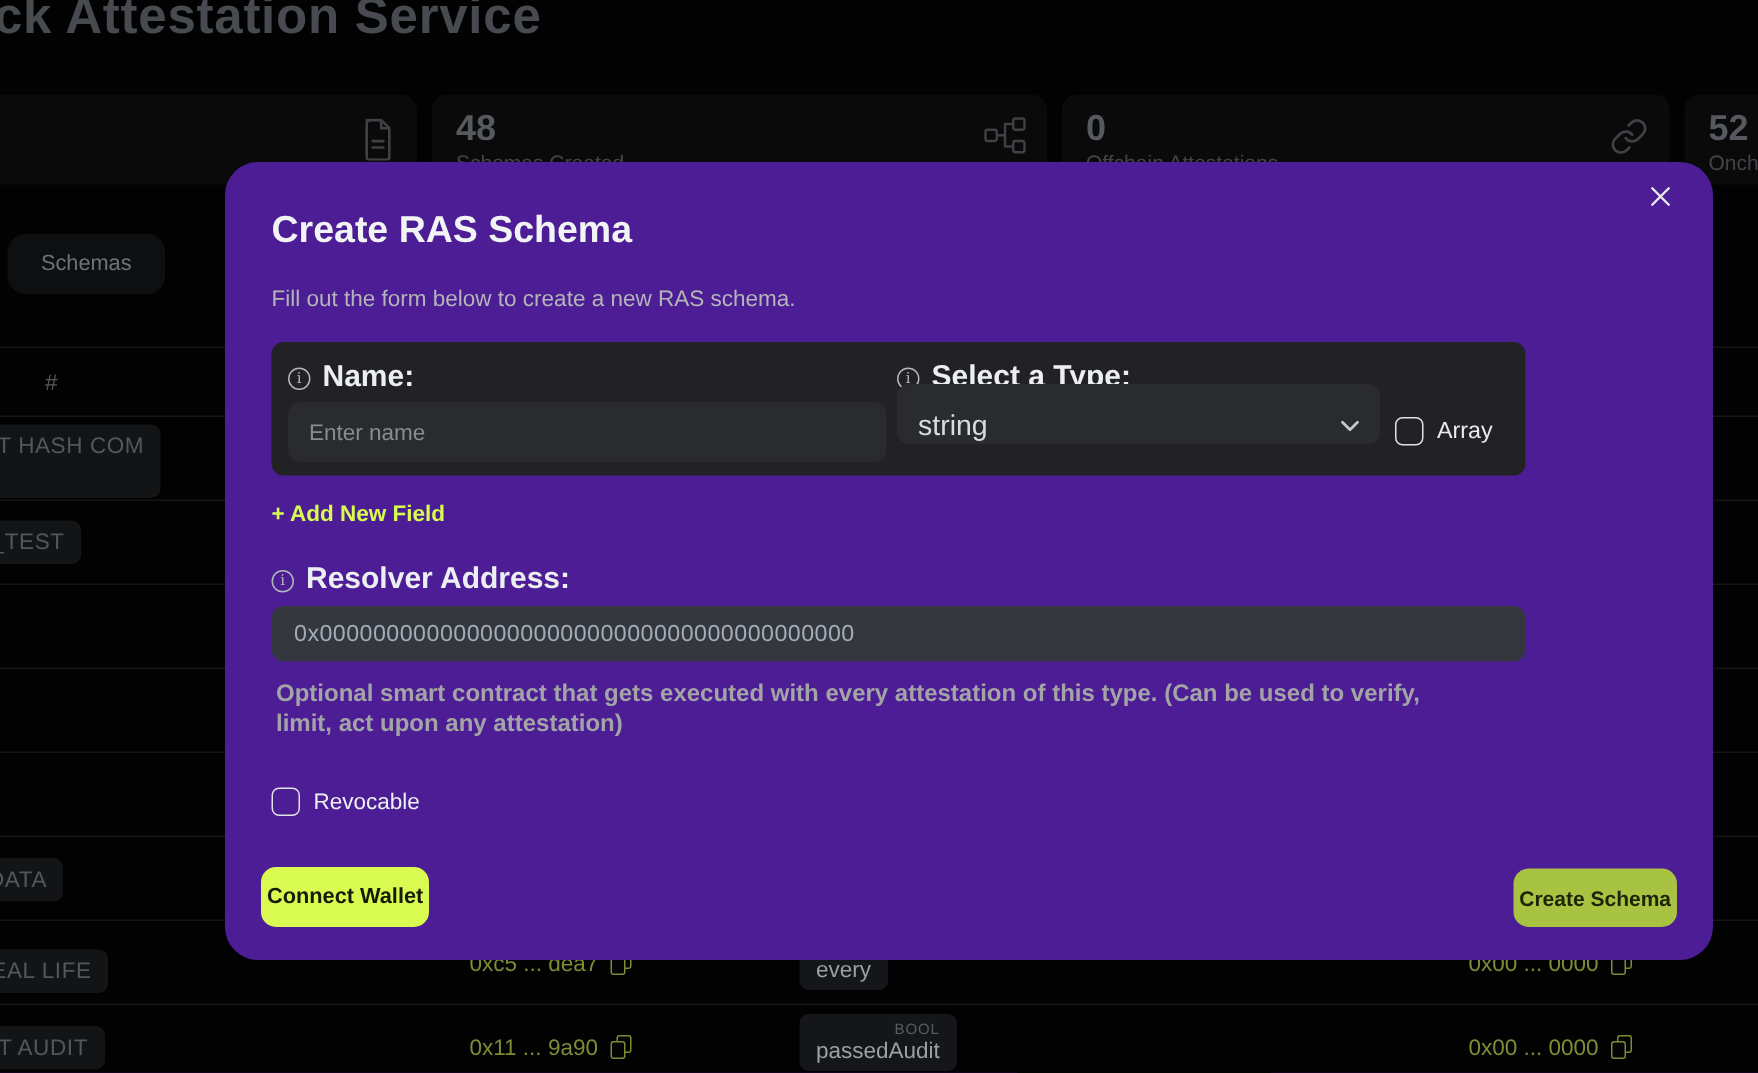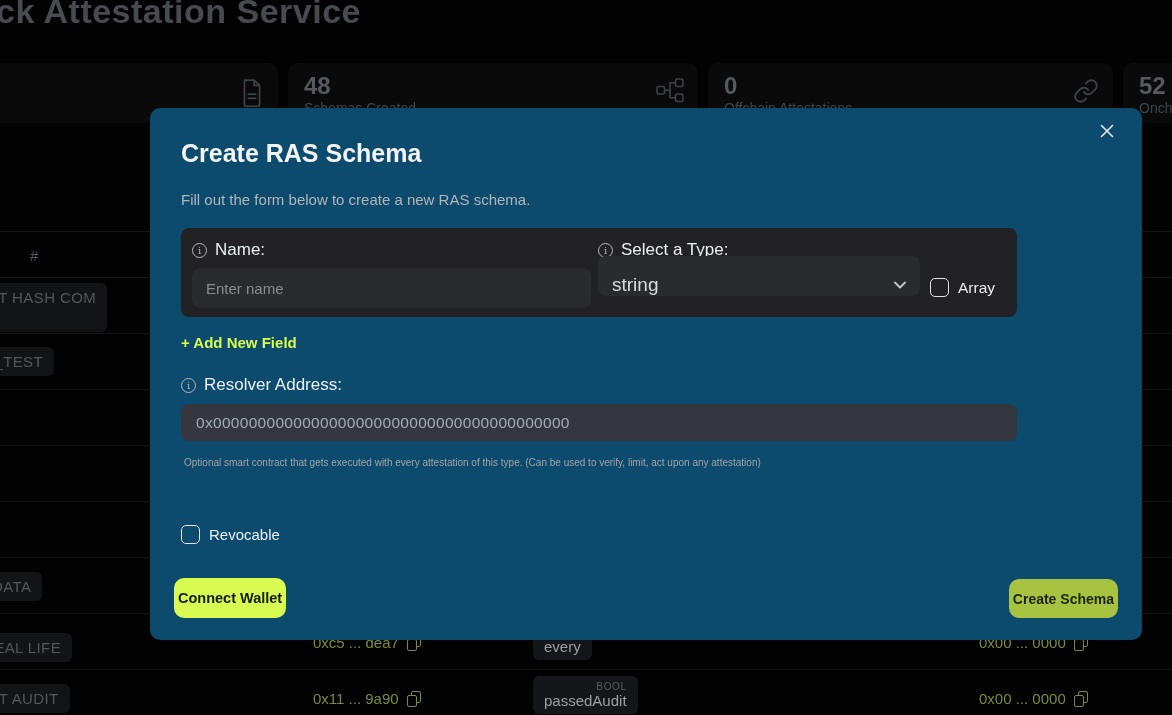--- a/index.html
+++ b/index.html
@@ -42,29 +42,29 @@
   .resv.dim { color:#596326; }
   .copy { position:relative; display:inline-block; width:13px; height:15px; margin-left:8px; vertical-align:-2px; }
   .copy::before { content:""; position:absolute; left:4px; top:0; width:8px; height:10px;
                   border:1.3px solid currentColor; border-radius:2px; }
   .copy::after  { content:""; position:absolute; left:0; top:4px; width:8px; height:10px;
                   border:1.3px solid currentColor; border-radius:2px; background:#050506; }
 
   
   .modal {
     position:absolute; left:150px; top:108px; width:992px; height:532px;
-    background:#0c4a6e; border-radius:10px; color:#eceff1;
+    background:#4c1d95; border-radius:22px; color:#eceff1;
   }
   .close-btn { position:absolute; top:13px; right:24px; width:22px; height:22px;
                background:none; border:none; cursor:pointer; }
   .m-title { position:absolute; left:31px; top:31px; font-size:25px; font-weight:600; color:#f2f3f4; }
   .m-sub   { position:absolute; left:31px; top:83px; font-size:15px; color:#b3b5b7; }
   .form-box { position:absolute; left:31px; top:120px; width:836px; height:89px;
               background:#222225; border-radius:8px; }
-  .flabel { font-size:17px; font-weight:400; color:#eceff1; white-space:nowrap; }
+  .flabel { font-size:20px; font-weight:700; color:#eceff1; white-space:nowrap; }
   .fl-name { position:absolute; left:11px;  top:12px; }
   .fl-type { position:absolute; left:417px; top:12px; }
   .info { display:inline-block; width:15px; height:15px; border:1.2px solid #b4b7ba;
           border-radius:50%; margin-right:8px; position:relative; vertical-align:-3px; }
   .info::before { content:"i"; position:absolute; left:0; right:0; top:0; text-align:center;
                   font-size:10px; line-height:14px; font-weight:400; color:#b4b7ba;
                   font-family:"DejaVu Serif", serif; }
   .text-input {
     position:absolute; background:#2a2b2e; border:none; border-radius:8px;
     color:#dfe2e5; padding:0 14px; font-size:15px; outline:none;
@@ -81,22 +81,22 @@
   .checkbox { position:absolute; width:19px; height:19px; border:1.5px solid #dfe3e6;
               border-radius:5px; background:transparent; cursor:pointer; }
   .array-check { left:749px; top:50px; }
   .array-label { position:absolute; left:777px; top:51px; font-size:15.5px; color:#e8ebed; }
   .add-field { position:absolute; left:31px; top:226px; background:none; border:none;
                color:#d8fb4f; font-size:15px; font-weight:700; cursor:pointer;
                font-family:"Liberation Sans", sans-serif; }
   .resolver-label { position:absolute; left:31px; top:267px; }
   .resolver-input { left:31px; top:296px; width:836px; height:37px; background:#34383e;
                     color:#a3acb7; font-size:15.5px; letter-spacing:.3px; padding:0 15px; }
-  .help { position:absolute; left:34px; top:345px; width:790px; font-size:10px;
-          line-height:20px; color:#a2a4a6; }
+  .help { position:absolute; left:34px; top:345px; width:790px; font-size:16px;
+          line-height:20px; color:#a2a4a6;font-weight:bold; }
   .rev-check { left:31px; top:417px; }
   .rev-label { position:absolute; left:59px; top:418px; font-size:15px; color:#edf0f2; }
   .btn { position:absolute; height:40px; padding:0 4px; border:none; border-radius:10px;
          font-weight:700; cursor:pointer; font-family:"Liberation Sans", sans-serif; }
   .btn-connect { left:24px; top:470px; background:#d9fa50; color:#161b06; font-size:14.5px; }
   .btn-create  { right:24px; top:471px; height:39px; background:#a8c241; color:#1d2408; font-size:14px; }
   .empty:empty { display:none; }
 </style>
 </head>
 <body>
@@ -137,20 +137,21 @@
         <path d="M14 11a5 5 0 0 0-7.54-.54l-3 3a5 5 0 0 0 7.07 7.07l1.71-1.71"></path>
       </svg>
     </span>
   </div>
 
   <div class="card" style="left:1123px;width:300px;">
     <div class="num">52</div>
     <div class="lbl">Onchain Attestations</div>
   </div>
 
+  <div class="tab">Schemas</div>
 
   <div class="thead">
     <div class="th" style="left:30px;">#</div>
     <div class="th" style="left:1002px;">Resolver</div>
   </div>
 
   <div class="row" style="top:278px;">
     <span class="badge-left" style="left:-24px;top:5px;padding-bottom:26px;">NT HASH COM</span>
     <span class="resv dim"><span>0x00 ... 0000</span><span class="copy"></span></span>
   </div>

